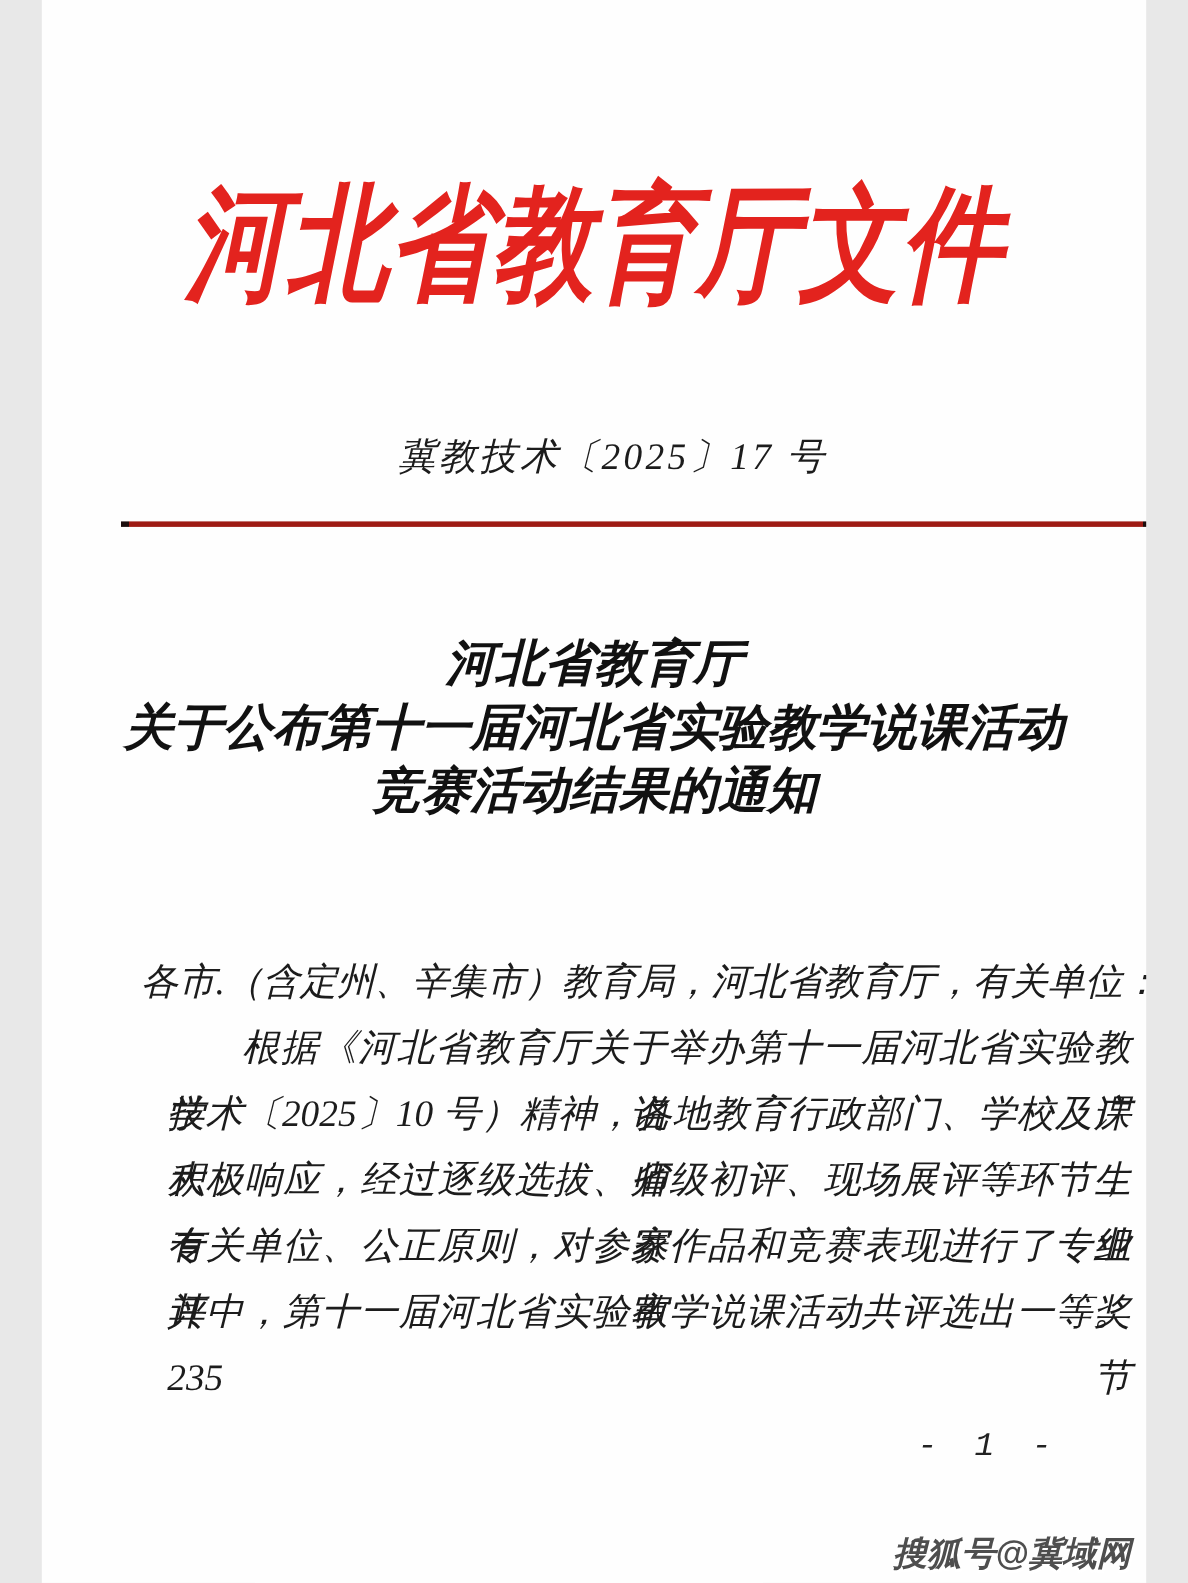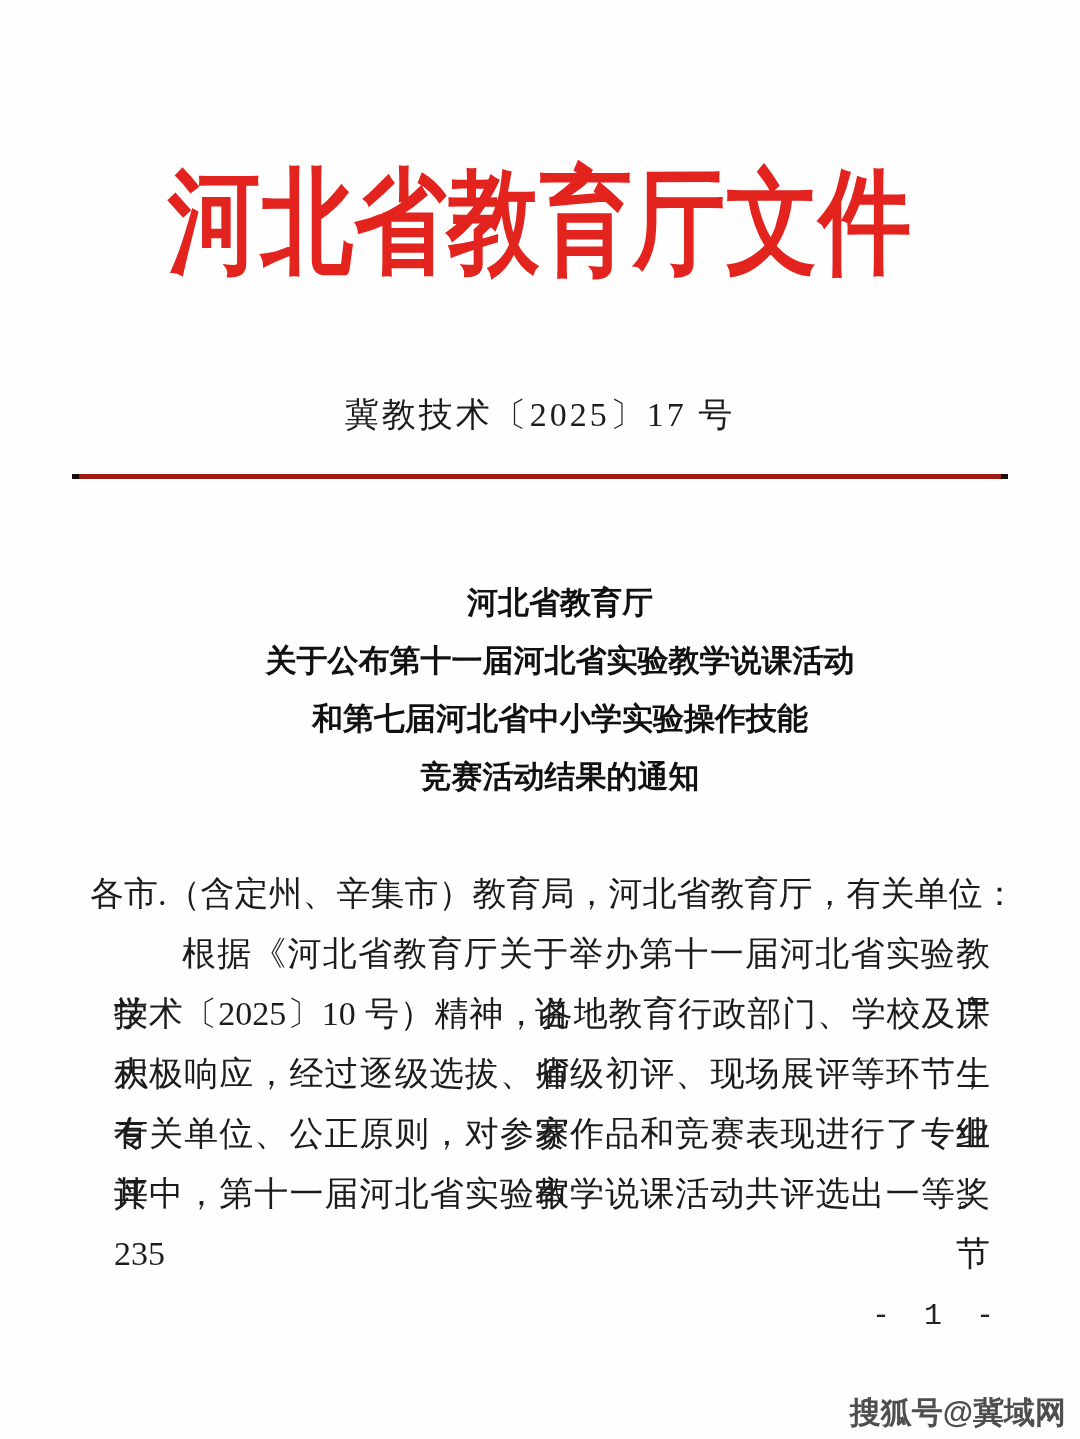--- a/index.html
+++ b/index.html
@@ -2,27 +2,28 @@
 <html><head>
 <meta charset="utf-8">
 <style>
   html, body {
     margin: 0;
     padding: 0;
     background: #e8e8e8;
   }
   .page {
     position: relative;
-    width: 1080px;
+    width: 1004px;
     height: 1439px;
     margin: 0 auto;
     background: #fefefe;
     overflow: hidden;
     font-family: "Liberation Serif", "DejaVu Serif", serif;
     color: #1c1c1c;
+    font-style: italic;
   }
   .letterhead {
     position: absolute;
     top: 154px;
     left: 0;
     width: 100%;
     text-align: center;
     font-size: 92px;
     line-height: 110px;
     font-weight: 700;
@@ -34,43 +35,43 @@
   }
   .doc-number {
     position: absolute;
     top: 392px;
     left: 0;
     width: 100%;
     text-align: center;
     font-size: 34px;
     letter-spacing: 3px;
     font-weight: 400;
+    padding-left: 17px;
   }
   .red-rule {
     position: absolute;
     top: 474px;
     left: 72px;
     width: 936px;
     height: 5px;
     background: linear-gradient(90deg,
       #1c0d0d 0px, #1c0d0d 7px,
       #9e1b14 7px, #9e1b14 929px,
       #1c0d0d 929px, #1c0d0d 936px);
   }
   .notice-title {
     position: absolute;
     top: 574px;
     left: 0;
     width: 100%;
     text-align: center;
-    font-size: 31px;
+    font-size: 45px;
     line-height: 58px;
     font-weight: 700;
     color: #111111;
-    margin-left: 20px;
   }
   .notice-body {
     position: absolute;
     top: 864px;
     left: 90px;
     width: 900px;
     font-size: 34px;
     line-height: 60px;
     color: #1c1c1c;
   }
@@ -114,21 +115,20 @@
 
   <div class="letterhead" style="color: rgb(227, 35, 30);">河北省教育厅文件</div>
 
   <div class="doc-number">冀教技术〔2025〕17 号</div>
 
   <div class="red-rule"></div>
 
   <div class="notice-title">
     <div class="title-line">河北省教育厅</div>
     <div class="title-line">关于公布第十一届河北省实验教学说课活动</div>
-    <div class="title-line">和第七届河北省中小学实验操作技能</div>
     <div class="title-line">竞赛活动结果的通知</div>
   </div>
 
   <div class="notice-body">
     <div class="body-line salutation">各市.（含定州、辛集市）教育局，河北省教育厅，有关单位：</div>
     <div class="body-line just indent">根据《河北省教育厅关于举办第十一届河北省实验教学说课</div>
     <div class="body-line just">技术〔2025〕10 号）精神，各地教育行政部门、学校及广大师生</div>
     <div class="body-line just">积极响应，经过逐级选拔、省级初评、现场展评等环节，专家组</div>
     <div class="body-line just">有关单位、公正原则，对参赛作品和竞赛表现进行了专业评审。</div>
     <div class="body-line just">其中，第十一届河北省实验教学说课活动共评选出一等奖 235 节</div>

